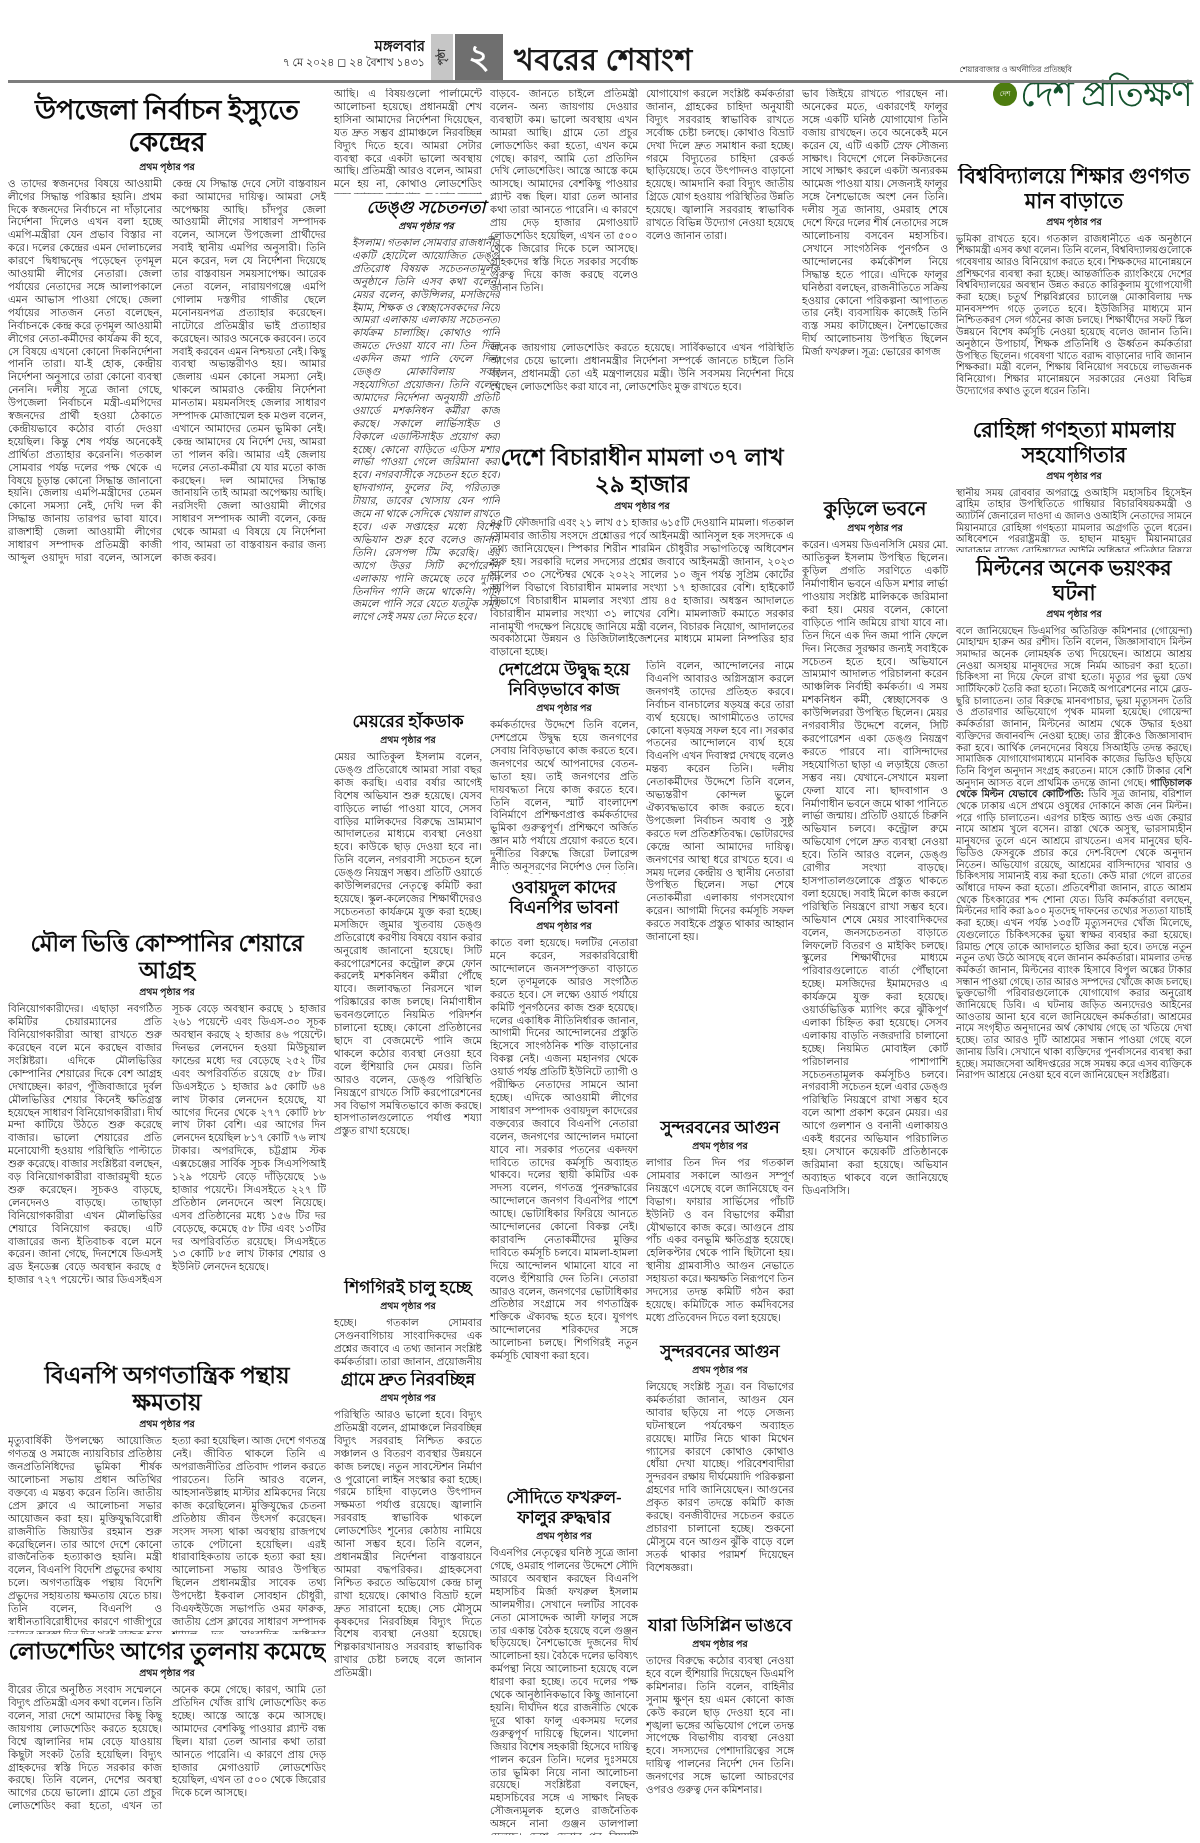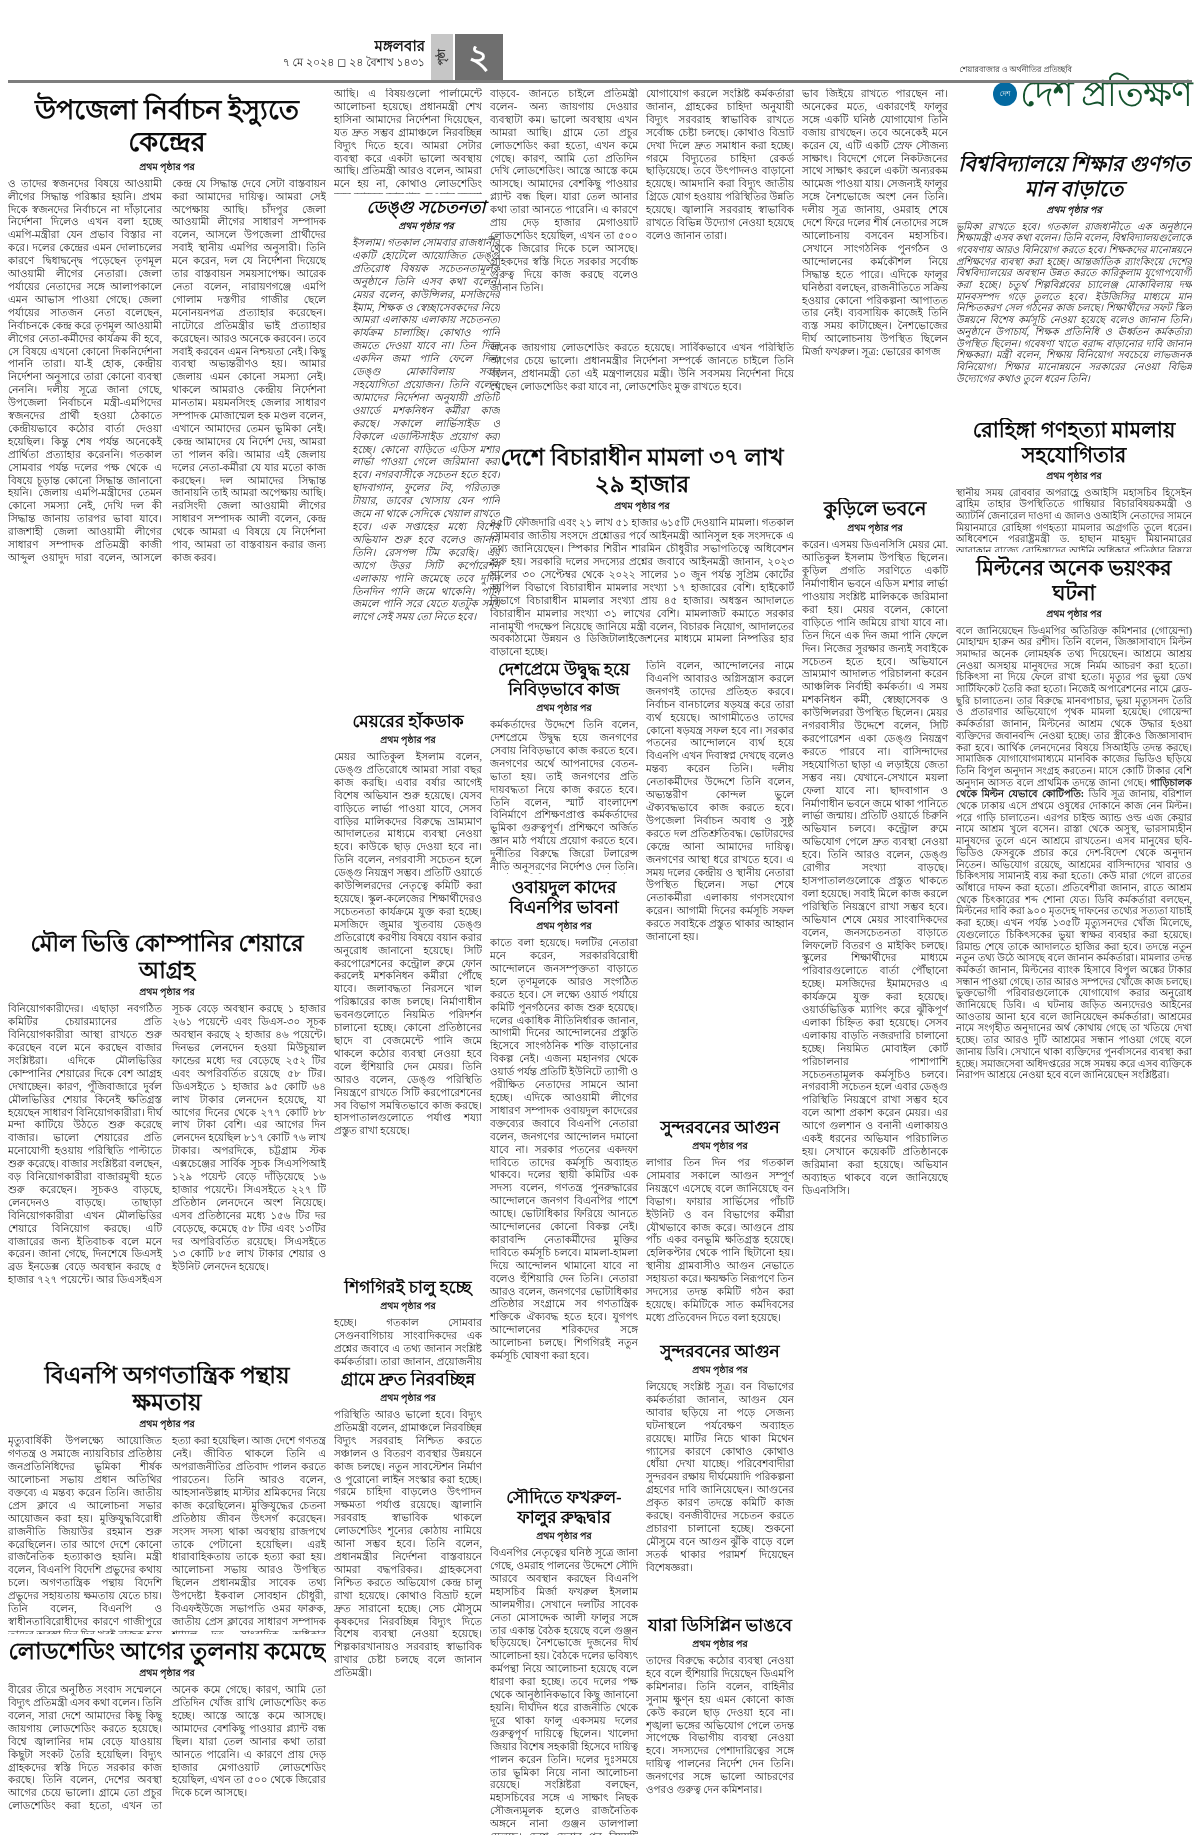--- a/index.html
+++ b/index.html
@@ -25,41 +25,42 @@
   #pagelabel-box{position:absolute;left:431px;top:34px;width:22px;height:46px;background:#c6c6c6;
      display:flex;align-items:center;justify-content:center;}
   #pagelabel-box span{writing-mode:vertical-rl;transform:rotate(180deg);font-size:10px;font-weight:bold;color:#333;}
   #pagenum-box{position:absolute;left:455px;top:34px;width:48px;height:46px;background:#6f6f6f;
      display:flex;align-items:center;justify-content:center;}
   #pagenum-box span{color:#fff;font-size:33px;font-weight:bold;line-height:1;}
   #section-title{position:absolute;left:514px;top:36px;font-size:30px;font-weight:bold;letter-spacing:0.5px;}
   #logo-wrap{position:absolute;right:8px;top:28px;width:260px;text-align:right;margin-top:35px;}
   #logo-tagline{font-size:8px;color:#222;margin-right:120px;margin-bottom:0;}
   #logo-row{display:flex;align-items:center;justify-content:flex-end;gap:3px;}
-  #logo-emblem{width:24px;height:24px;border-radius:50%;background:#0369a1;color:#fff;font-size:7px;
+  #logo-emblem{width:24px;height:24px;border-radius:50%;background:#4d7c0f;color:#fff;font-size:7px;
      display:flex;align-items:center;justify-content:center;flex:0 0 auto;}
   #logo-title{font-size:36px;font-weight:normal;color:#14532d;line-height:1;letter-spacing:-1px;}
 </style>
 </head>
 <body>
 
 <div id="page">
 
   <div id="dateline" class="blk">
     <div id="weekday">মঙ্গলবার</div>
     <div id="datetext">৭ মে ২০২৪ ◻ ২৪ বৈশাখ ১৪৩১</div>
   </div>
 
   <div id="pagelabel-box">
     <span>পৃষ্ঠা</span>
   </div>
   <div id="pagenum-box">
     <span>২</span>
   </div>
 
+  <div id="section-title">খবরের শেষাংশ</div>
 
   <div id="logo-wrap">
     <div id="logo-tagline">শেয়ারবাজার ও অর্থনীতির প্রতিচ্ছবি</div>
     <div id="logo-row">
       <div id="logo-emblem">দেশ</div>
       <div id="logo-title">দেশ প্রতিক্ষণ</div>
     </div>
   </div>
 
   <div id="hdr-rule"></div>
@@ -164,21 +165,21 @@
 
   <div class="blk body" style="left:802px;top:88px;width:146px;height:406px;">ভাব জিইয়ে রাখতে পারছেন না। অনেকের মতে, একারণেই ফালুর সঙ্গে একটি ঘনিষ্ঠ যোগাযোগ তিনি বজায় রাখছেন। তবে অনেকেই মনে করেন যে, এটি একটি স্রেফ সৌজন্য সাক্ষাৎ। বিদেশে গেলে নিকটজনের সাথে সাক্ষাৎ করলে একটা অন্যরকম আমেজ পাওয়া যায়। সেজন্যই ফালুর সঙ্গে নৈশভোজে অংশ নেন তিনি। দলীয় সূত্র জানায়, ওমরাহ শেষে দেশে ফিরে দলের শীর্ষ নেতাদের সঙ্গে আলোচনায় বসবেন মহাসচিব। সেখানে সাংগঠনিক পুনর্গঠন ও আন্দোলনের কর্মকৌশল নিয়ে সিদ্ধান্ত হতে পারে। এদিকে ফালুর ঘনিষ্ঠরা বলছেন, রাজনীতিতে সক্রিয় হওয়ার কোনো পরিকল্পনা আপাতত তার নেই। ব্যবসায়িক কাজেই তিনি ব্যস্ত সময় কাটাচ্ছেন। নৈশভোজের দীর্ঘ আলোচনায় উপস্থিত ছিলেন মির্জা ফখরুল। সূত্র: ভোরের কাগজ</div>
 
   <div class="blk" style="left:802px;top:498px;width:146px;height:1337px;">
     <div class="hl hl-c6">কুড়িলে ভবনে</div>
     <div class="kick">প্রথম পৃষ্ঠার পর</div>
     <div class="body" style="height:1285px;">করেন। এসময় ডিএনসিসি মেয়র মো. আতিকুল ইসলাম উপস্থিত ছিলেন। কুড়িল প্রগতি সরণিতে একটি নির্মাণাধীন ভবনে এডিস মশার লার্ভা পাওয়ায় সংশ্লিষ্ট মালিককে জরিমানা করা হয়। মেয়র বলেন, কোনো বাড়িতে পানি জমিয়ে রাখা যাবে না। তিন দিনে এক দিন জমা পানি ফেলে দিন। নিজের সুরক্ষার জন্যই সবাইকে সচেতন হতে হবে। অভিযানে ভ্রাম্যমাণ আদালত পরিচালনা করেন আঞ্চলিক নির্বাহী কর্মকর্তা। এ সময় মশকনিধন কর্মী, স্বেচ্ছাসেবক ও কাউন্সিলররা উপস্থিত ছিলেন। মেয়র নগরবাসীর উদ্দেশে বলেন, সিটি করপোরেশন একা ডেঙ্গু নিয়ন্ত্রণ করতে পারবে না। বাসিন্দাদের সহযোগিতা ছাড়া এ লড়াইয়ে জেতা সম্ভব নয়। যেখানে-সেখানে ময়লা ফেলা যাবে না। ছাদবাগান ও নির্মাণাধীন ভবনে জমে থাকা পানিতে লার্ভা জন্মায়। প্রতিটি ওয়ার্ডে চিরুনি অভিযান চলবে। কন্ট্রোল রুমে অভিযোগ পেলে দ্রুত ব্যবস্থা নেওয়া হবে। তিনি আরও বলেন, ডেঙ্গু রোগীর সংখ্যা বাড়ছে। হাসপাতালগুলোকে প্রস্তুত থাকতে বলা হয়েছে। সবাই মিলে কাজ করলে পরিস্থিতি নিয়ন্ত্রণে রাখা সম্ভব হবে। অভিযান শেষে মেয়র সাংবাদিকদের বলেন, জনসচেতনতা বাড়াতে লিফলেট বিতরণ ও মাইকিং চলছে। স্কুলের শিক্ষার্থীদের মাধ্যমে পরিবারগুলোতে বার্তা পৌঁছানো হচ্ছে। মসজিদের ইমামদেরও এ কার্যক্রমে যুক্ত করা হয়েছে। ওয়ার্ডভিত্তিক ম্যাপিং করে ঝুঁকিপূর্ণ এলাকা চিহ্নিত করা হয়েছে। সেসব এলাকায় বাড়তি নজরদারি চালানো হচ্ছে। নিয়মিত মোবাইল কোর্ট পরিচালনার পাশাপাশি সচেতনতামূলক কর্মসূচিও চলবে। নগরবাসী সচেতন হলে এবার ডেঙ্গু পরিস্থিতি নিয়ন্ত্রণে রাখা সম্ভব হবে বলে আশা প্রকাশ করেন মেয়র। এর আগে গুলশান ও বনানী এলাকায়ও একই ধরনের অভিযান পরিচালিত হয়। সেখানে কয়েকটি প্রতিষ্ঠানকে জরিমানা করা হয়েছে। অভিযান অব্যাহত থাকবে বলে জানিয়েছে ডিএনসিসি।</div>
   </div>
 
 
-  <div class="blk" style="left:956px;top:152px;width:236px;height:250px;font-style:italic;">
+  <div class="blk" style="left:956px;top:164px;width:236px;height:250px;">
     <div class="hl hl-w">বিশ্ববিদ্যালয়ে শিক্ষার গুণগত মান বাড়াতে</div>
     <div class="kick">প্রথম পৃষ্ঠার পর</div>
     <div class="wbody" style="height:196px;overflow:hidden;">ভূমিকা রাখতে হবে। গতকাল রাজধানীতে এক অনুষ্ঠানে শিক্ষামন্ত্রী এসব কথা বলেন। তিনি বলেন, বিশ্ববিদ্যালয়গুলোকে গবেষণায় আরও বিনিয়োগ করতে হবে। শিক্ষকদের মানোন্নয়নে প্রশিক্ষণের ব্যবস্থা করা হচ্ছে। আন্তর্জাতিক র‌্যাংকিংয়ে দেশের বিশ্ববিদ্যালয়ের অবস্থান উন্নত করতে কারিকুলাম যুগোপযোগী করা হচ্ছে। চতুর্থ শিল্পবিপ্লবের চ্যালেঞ্জ মোকাবিলায় দক্ষ মানবসম্পদ গড়ে তুলতে হবে। ইউজিসির মাধ্যমে মান নিশ্চিতকরণ সেল গঠনের কাজ চলছে। শিক্ষার্থীদের সফট স্কিল উন্নয়নে বিশেষ কর্মসূচি নেওয়া হয়েছে বলেও জানান তিনি। অনুষ্ঠানে উপাচার্য, শিক্ষক প্রতিনিধি ও ঊর্ধ্বতন কর্মকর্তারা উপস্থিত ছিলেন। গবেষণা খাতে বরাদ্দ বাড়ানোর দাবি জানান শিক্ষকরা। মন্ত্রী বলেন, শিক্ষায় বিনিয়োগ সবচেয়ে লাভজনক বিনিয়োগ। শিক্ষার মানোন্নয়নে সরকারের নেওয়া বিভিন্ন উদ্যোগের কথাও তুলে ধরেন তিনি।</div>
   </div>
 
   <div class="blk" style="left:956px;top:418px;width:236px;height:134px;">
     <div class="hl hl-w">রোহিঙ্গা গণহত্যা মামলায় সহযোগিতার</div>
     <div class="kick">প্রথম পৃষ্ঠার পর</div>
     <div class="wbody" style="height:84px;overflow:hidden;">স্থানীয় সময় রোববার অপরাহ্ণে ওআইসি মহাসচিব হিসেইন ব্রাহিম তাহার উপস্থিতিতে গাম্বিয়ার বিচারবিষয়কমন্ত্রী ও অ্যাটর্নি জেনারেল দাওদা এ জালও ওআইসি নেতাদের সামনে মিয়ানমারে রোহিঙ্গা গণহত্যা মামলার অগ্রগতি তুলে ধরেন। অধিবেশনে পররাষ্ট্রমন্ত্রী ড. হাছান মাহমুদ মিয়ানমারের আরাকান রাজ্যে রোহিঙ্গাদের আইনি অধিকার প্রতিষ্ঠার বিষয়ে আন্তর্জাতিক বিচার আদালতে মামলা করায় গাম্বিয়াকে আন্তরিক ধন্যবাদ জানান। তিনি বলেন, আইন ও আর্থিক বিষয়ে ওআইসি সদস্য দেশগুলোর সহযোগিতা মামলার দ্রুত নিষ্পত্তিতে সহায়ক হবে। সভায় সৌদি আরব, তুরস্ক, মালয়েশিয়া, প্যালেস্টাইনসহ উপস্থিত সদস্য রাষ্ট্রসমূহের প্রতিনিধিরা রোহিঙ্গা সমস্যার দ্রুত ও স্থায়ী সমাধানের ওপর গুরুত্বারোপ করেন। এ সময় গাম্বিয়ার পররাষ্ট্রমন্ত্রী মামাদৌ তাঙ্গারা মিয়ানমার হতে বাস্তুচ্যুত রোহিঙ্গা জনগোষ্ঠীকে আশ্রয় প্রদানের জন্য বাংলাদেশ সরকারকে আন্তরিক ধন্যবাদ জানান।</div>
   </div>

